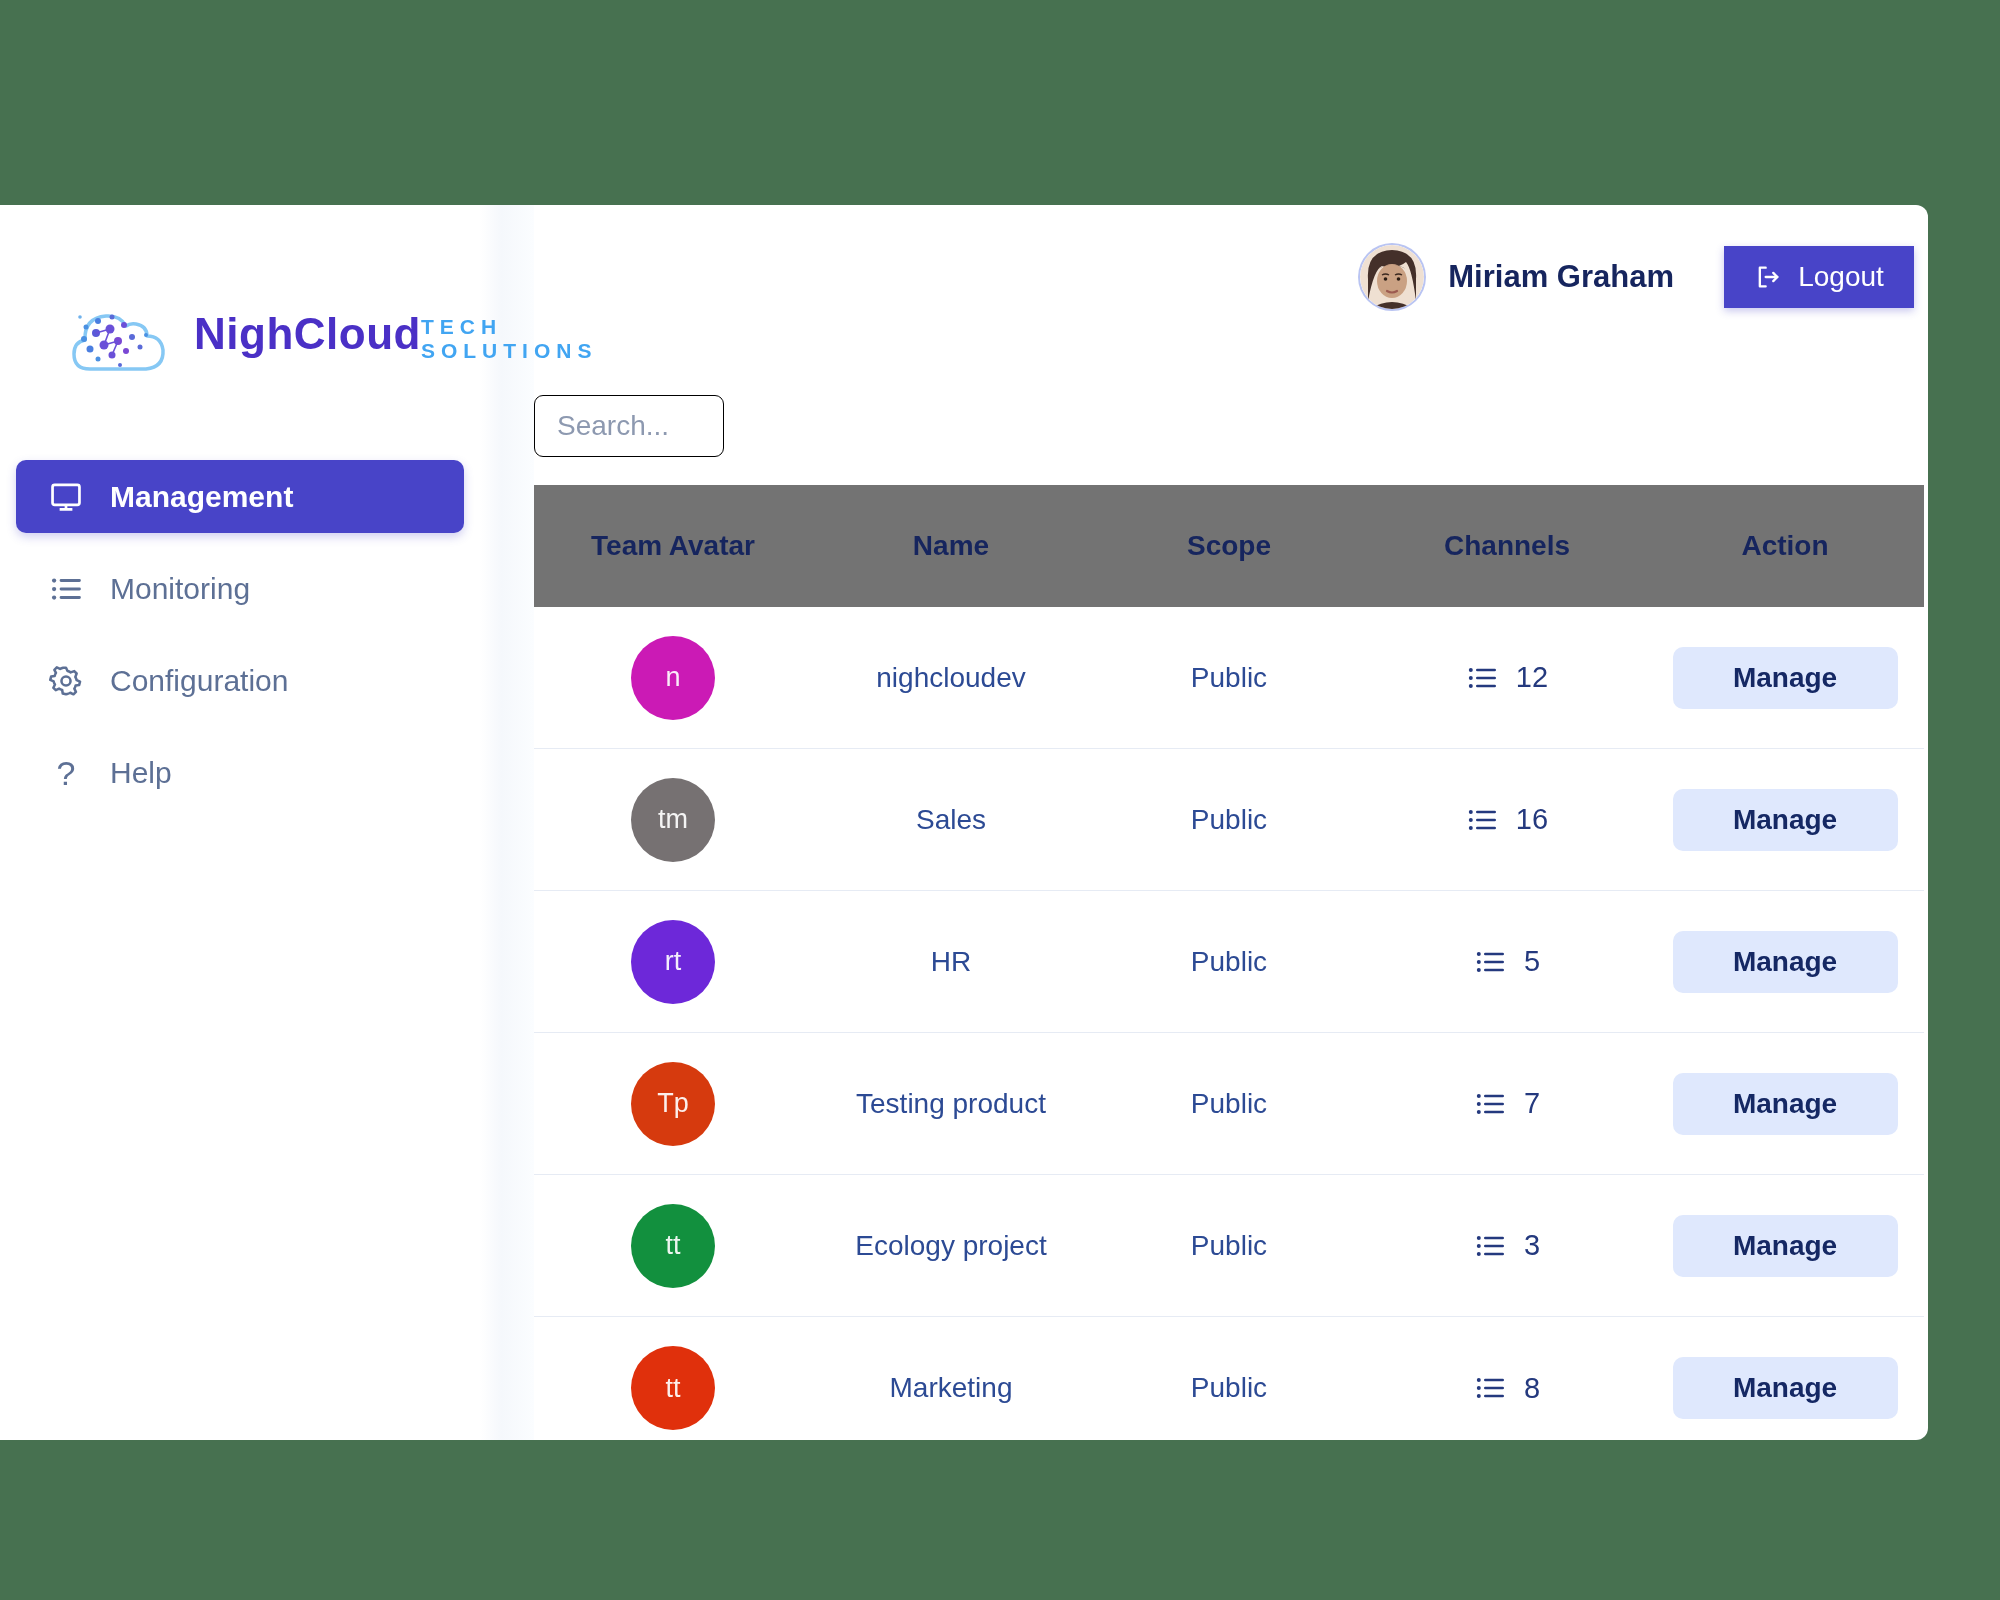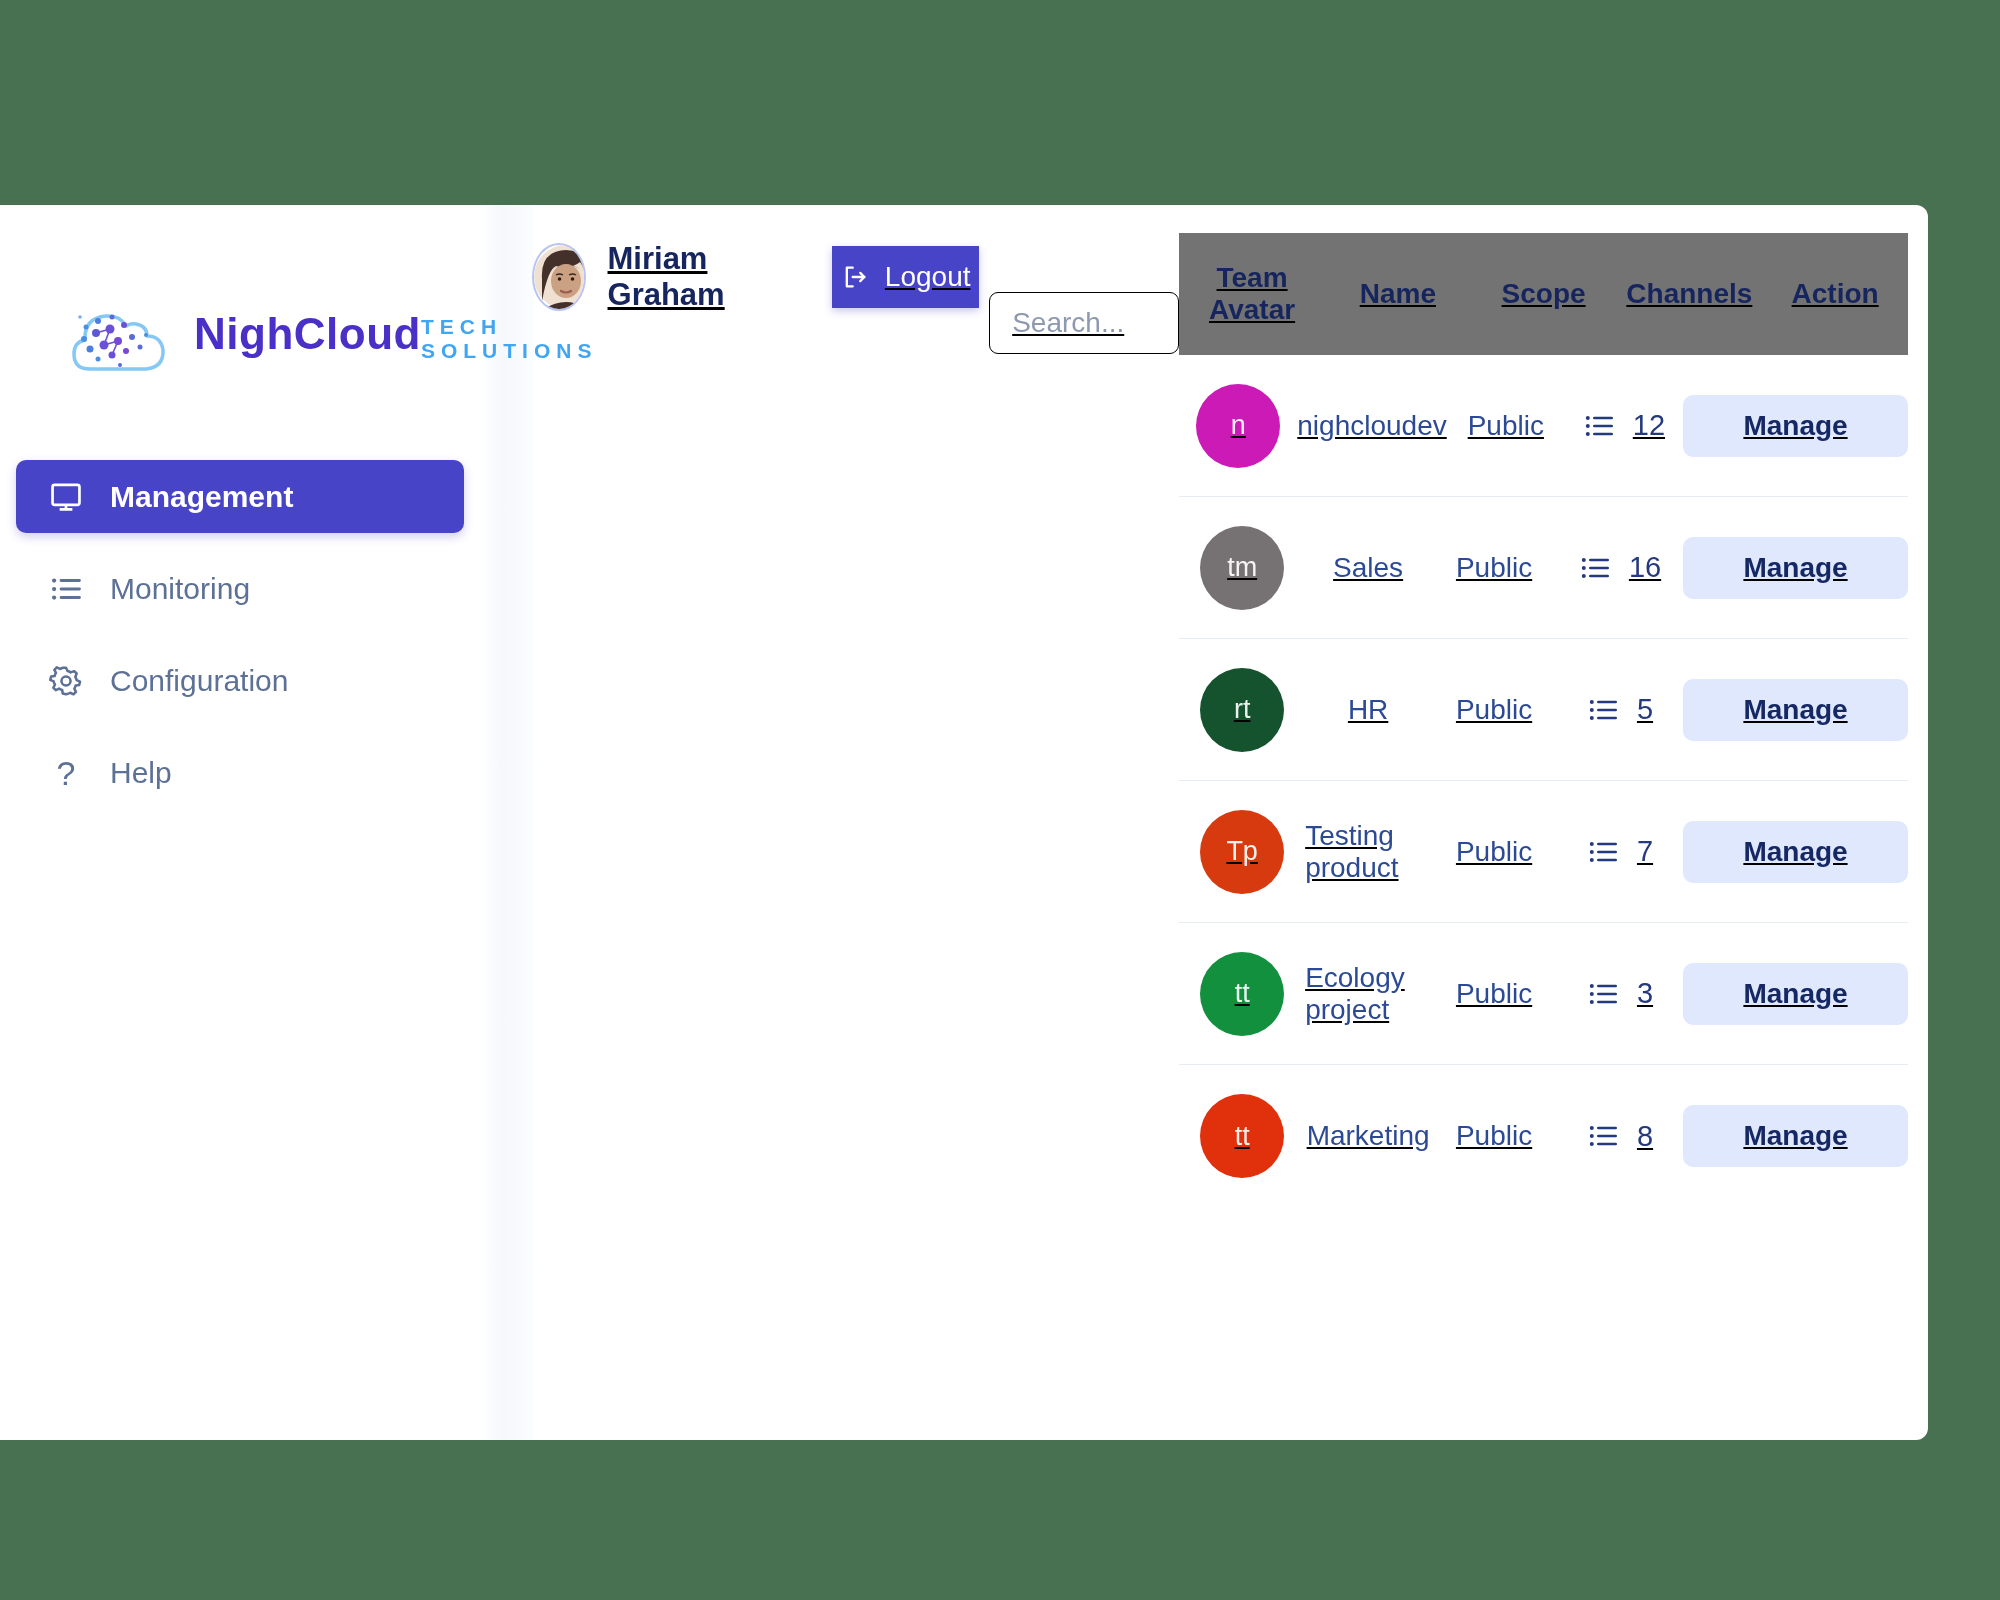--- a/index.html
+++ b/index.html
@@ -32,21 +32,21 @@
     color:#5d7095; font-size:30px;
     cursor:pointer;
   }
   .nav-item.active { background:#4844c8; color:#ffffff; font-weight:bold;
     box-shadow:0 4px 10px rgba(72,68,200,.25); }
   .nav-icon { width:36px; height:36px; display:flex; align-items:center; justify-content:center; flex:0 0 36px; }
   .nav-glyph { font-size:34px; line-height:1; }
   
   .gutter { width:54px; flex:0 0 54px; background:linear-gradient(90deg,#ffffff, #f5f8fc 40%, #fbfdff); }
   
-  .content { flex:1; padding:0 20px 0 0; display:flex; flex-direction:row;text-decoration:underline; }
+  .content { flex:1; padding:0 4px 0 0; display:flex; flex-direction:column; }
   .topbar { margin-top:40px; height:64px; display:flex; align-items:center; justify-content:flex-end; gap:24px; padding-right:10px; }
   .user-photo { width:64px; height:64px; border-radius:50%; overflow:hidden; box-shadow:0 0 0 2px #b9c4f2; }
   .user-name { font-size:31px; font-weight:bold; color:#16255e; margin-right:26px; }
   .btn-primary {
     display:flex; align-items:center; justify-content:center; gap:16px;
     background:#4844c8; color:#ffffff; border:none; cursor:pointer;
     font-size:28px; font-family:inherit;
     border-radius:0; box-shadow:0 3px 8px rgba(72,68,200,.3);
   }
   .logout-btn { width:190px; height:62px; }
@@ -261,21 +261,21 @@
               </svg>
             </span>
             <span class="channels-count">16</span>
           </div>
           <div class="td">
             <button class="manage-btn">Manage</button>
           </div>
         </div>
           <div class="trow">
           <div class="td">
-            <span class="team-avatar" style="background: #14532d;">rt</span>
+            <span class="team-avatar" style="background: #6d28d9;">rt</span>
           </div>
           <div class="td">HR</div>
           <div class="td">Public</div>
           <div class="td channels-cell">
             <span>
               <svg class="icon-svg" width="32" height="32" viewBox="0 0 24 24">
                 <g stroke="currentColor" stroke-width="2" stroke-linecap="round">
                   <path d="M8.5 6h13M8.5 12h13M8.5 18h13"></path>
                 </g>
                 <g fill="currentColor">

